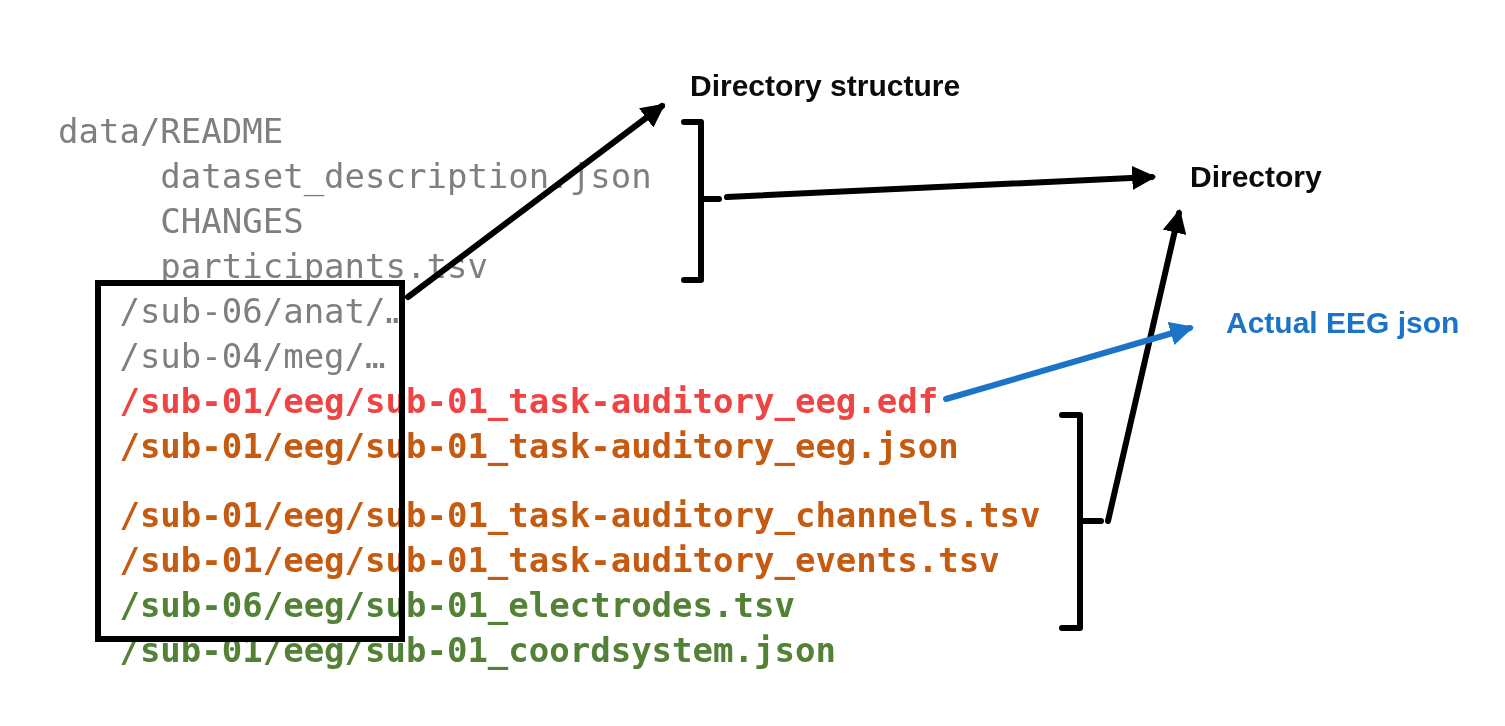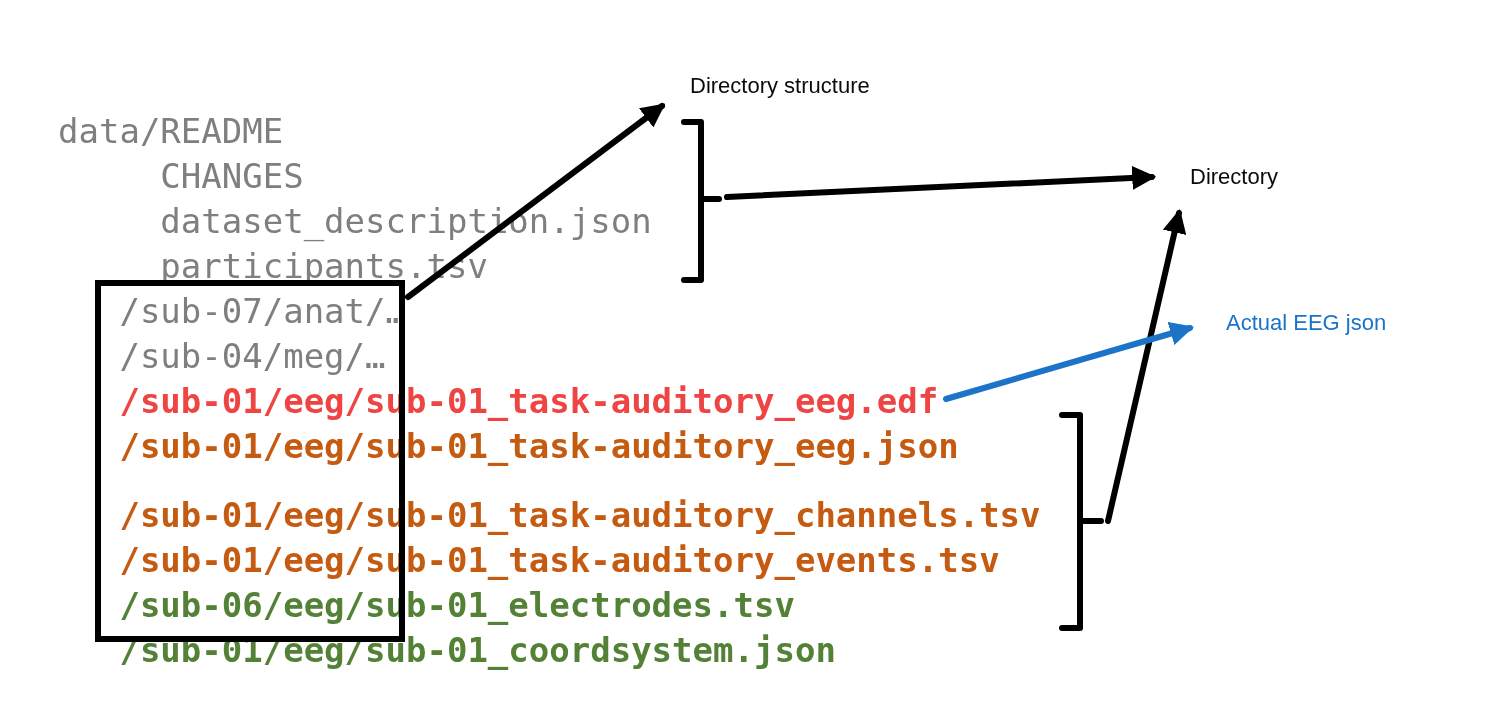--- a/index.html
+++ b/index.html
@@ -45,40 +45,41 @@
     left: 0;
     top: 0;
     width: 1505px;
     height: 726px;
     z-index: 3;
     pointer-events: none;
   }
   .diagram-label {
     position: absolute;
     z-index: 4;
-    font-size: 22px;
+    font-size: 30px;
     line-height: 40px;
     color: #0b0b0b;
     white-space: nowrap;
+    font-weight: bold;
   }
   .label-directory { left: 690px; top: 66px; }
   .label-metadata  { left: 1190px; top: 157px; }
   .label-eeg       { left: 1226px; top: 303px; }
 </style>
 </head>
 <body>
 
 <div class="canvas">
 
   <div class="file-listing">
       <div class="file-line" style="color: rgb(127, 127, 127); padding-left: 0ch;">data/README</div>
+      <div class="file-line" style="color: rgb(127, 127, 127); padding-left: 5ch;">dataset_description.json</div>
       <div class="file-line" style="color: rgb(127, 127, 127); padding-left: 5ch;">CHANGES</div>
-      <div class="file-line" style="color: rgb(127, 127, 127); padding-left: 5ch;">dataset_description.json</div>
       <div class="file-line" style="color: rgb(127, 127, 127); padding-left: 5ch;">participants.tsv</div>
-      <div class="file-line" style="color: rgb(127, 127, 127); padding-left: 3ch;">/sub-07/anat/…</div>
+      <div class="file-line" style="color: rgb(127, 127, 127); padding-left: 3ch;">/sub-06/anat/…</div>
       <div class="file-line" style="color: rgb(127, 127, 127); padding-left: 3ch;">/sub-04/meg/…</div>
       <div class="file-line" style="color: #ef4444; padding-left: 3ch; font-weight: 700;">/sub-01/eeg/sub-01_task-auditory_eeg.edf</div>
       <div class="file-line" style="color: rgb(197, 90, 17); padding-left: 3ch; font-weight: 700;">/sub-01/eeg/sub-01_task-auditory_eeg.json</div>
       <div class="file-line" style="color: rgb(197, 90, 17); padding-left: 3ch; font-weight: 700; margin-top: 24px;">/sub-01/eeg/sub-01_task-auditory_channels.tsv</div>
       <div class="file-line" style="color: rgb(197, 90, 17); padding-left: 3ch; font-weight: 700;">/sub-01/eeg/sub-01_task-auditory_events.tsv</div>
       <div class="file-line" style="color: rgb(83, 129, 53); padding-left: 3ch; font-weight: 700;">/sub-06/eeg/sub-01_electrodes.tsv</div>
       <div class="file-line" style="color: rgb(83, 129, 53); padding-left: 3ch; font-weight: 700;">/sub-01/eeg/sub-01_coordsystem.json</div>
     </div>
 
   <div class="highlight-box"></div>

